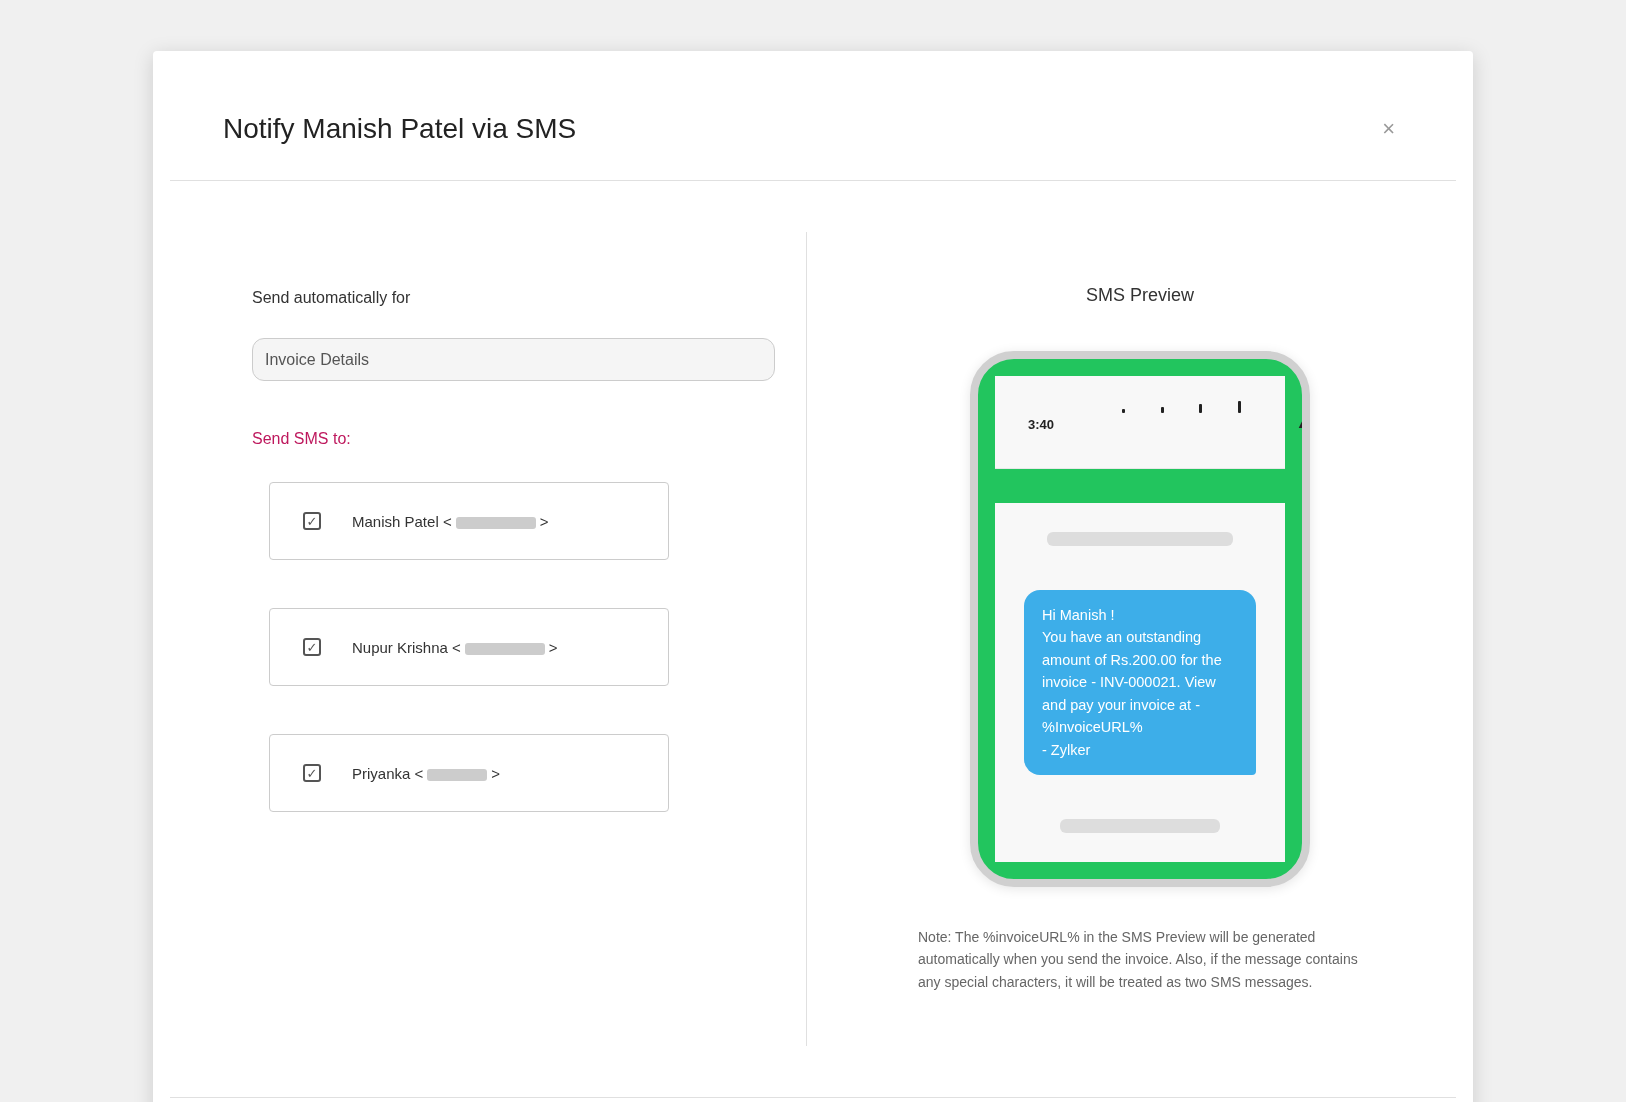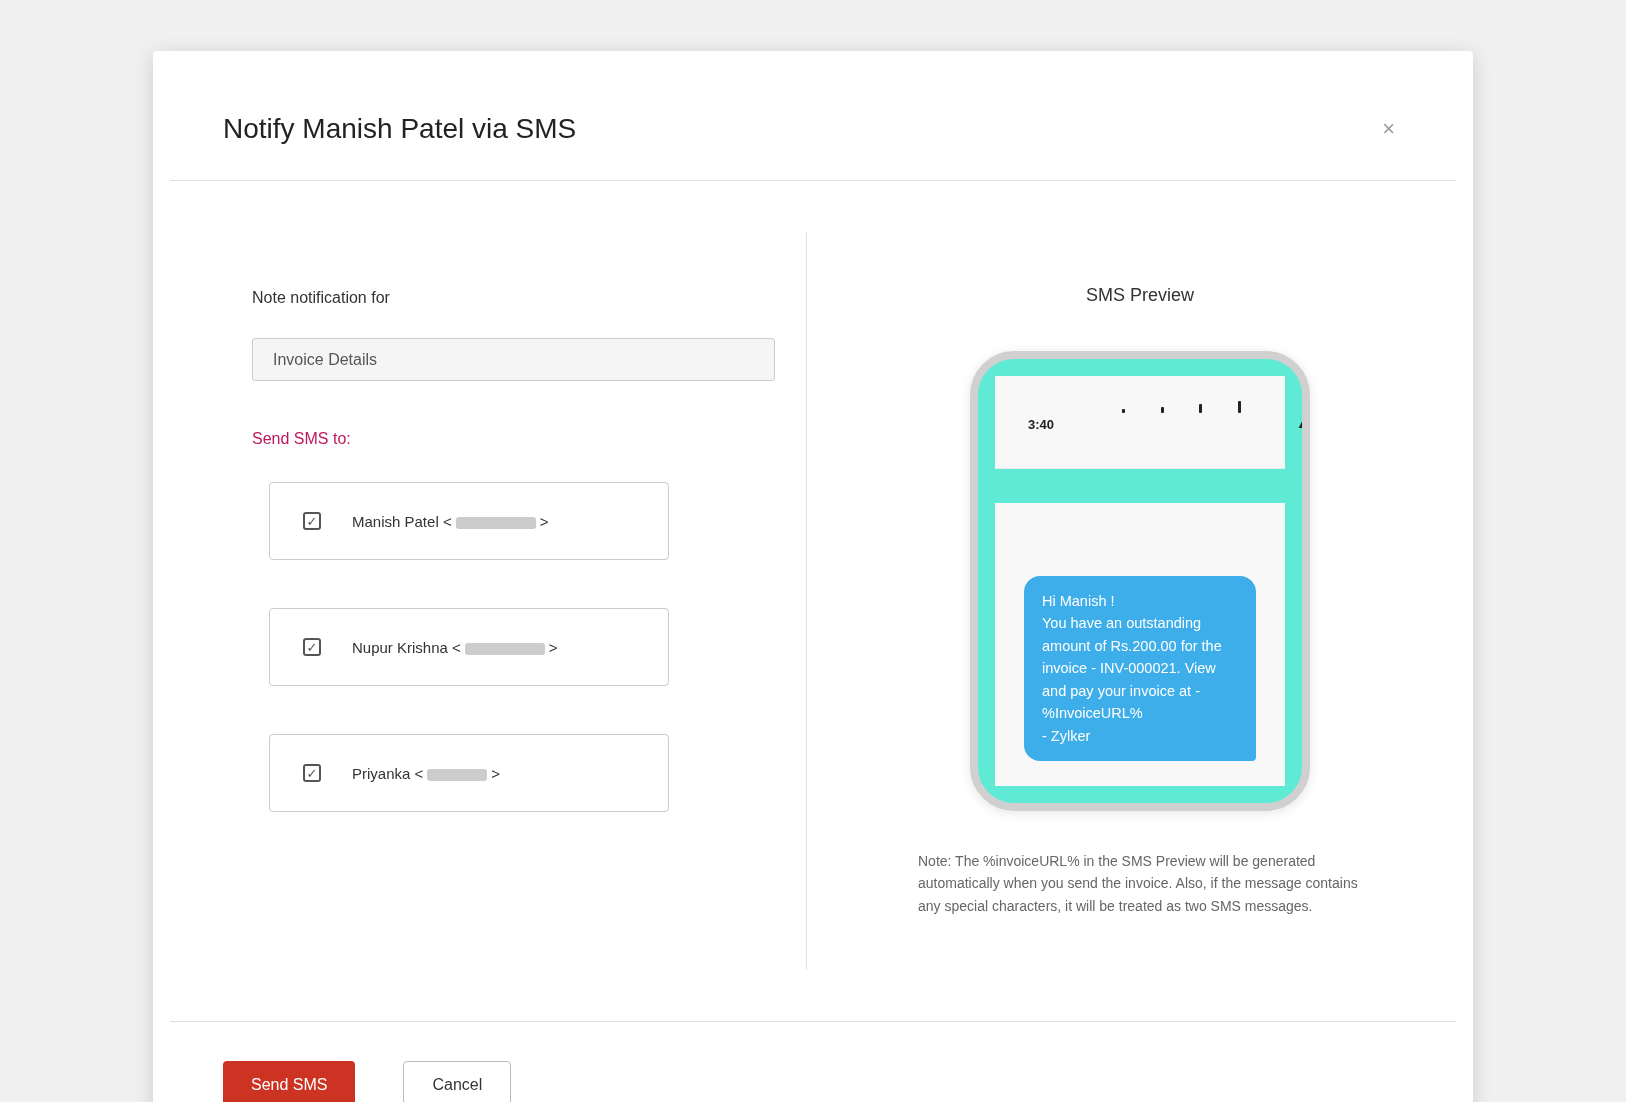--- a/index.html
+++ b/index.html
@@ -60,23 +60,23 @@
       align-items: center;
     }
     .section-label {
       font-size: 16px;
       color: #333;
       margin-bottom: 14px;
     }
     .notification-select {
       width: 100%;
       max-width: 560px;
-      padding: 12px 20px;
+      padding: 12px 12px;
       border: 1px solid #ccc;
-      border-radius: 3px;
+      border-radius: 12px;
       font-size: 16px;
       color: #555;
       background: #f5f5f5;
       appearance: none;
       margin-bottom: 32px;
     }
     .send-to-label {
       font-size: 16px;
       color: #be185d;
       margin-bottom: 16px;
@@ -133,22 +133,22 @@
     
     .preview-title {
       font-size: 18px;
       font-weight: 500;
       color: #333;
       margin-bottom: 28px;
       align-self: center;
     }
     .phone-mockup {
       width: 340px;
-      height: 460px;
-      background: #5eead4;
+      height: 536px;
+      background: #22c55e;
       border-radius: 44px;
       border: 8px solid #d0d0d0;
       position: relative;
       overflow: hidden;
       box-shadow: 0 2px 12px rgba(0,0,0,0.1);
       display: flex;
       flex-direction: column;
     }
     .phone-notch-area {
       background: #f8f8f8;
@@ -284,21 +284,21 @@
 <div class="dialog">
 
   <div class="dialog-header">
     <h2 class="dialog-title">Notify Manish Patel via SMS</h2>
     <button class="close-btn">×</button>
   </div>
 
   <div class="dialog-body">
 
     <div class="left-panel">
-      <p class="section-label">Note notification for</p>
+      <p class="section-label">Send automatically for</p>
       <select class="notification-select">
         <option>Invoice Details</option>
       </select>
 
       <p class="send-to-label">Send SMS to:</p>
 
       <div class="recipient-list">
 
         <div class="recipient-item">
           <div class="recipient-checkbox checked">

